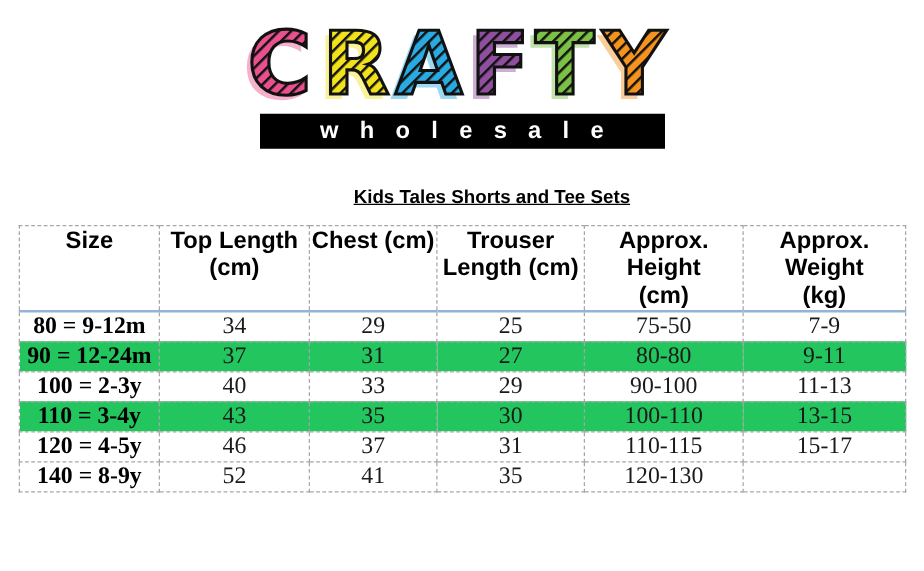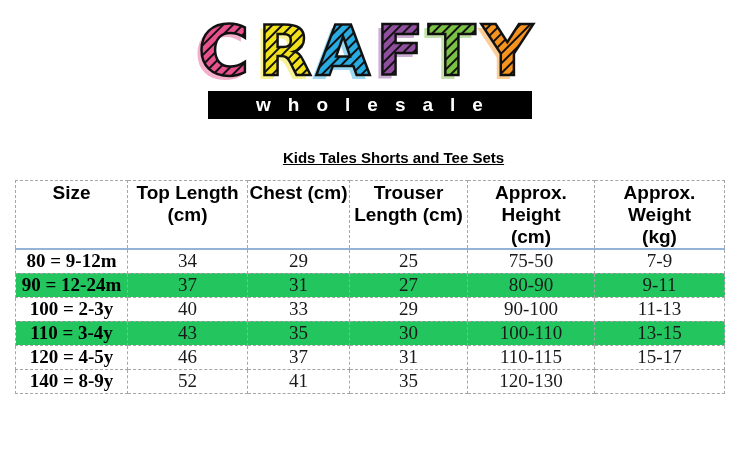--- a/index.html
+++ b/index.html
@@ -163,21 +163,21 @@
           <td>29</td>
           <td>25</td>
           <td>75-50</td>
           <td>7-9</td>
         </tr>
         <tr class="striped">
           <td class="size-cell">90 = 12-24m</td>
           <td>37</td>
           <td>31</td>
           <td>27</td>
-          <td>80-90</td>
+          <td>80-80</td>
           <td>9-11</td>
         </tr>
         <tr>
           <td class="size-cell">100 = 2-3y</td>
           <td>40</td>
           <td>33</td>
           <td>29</td>
           <td>90-100</td>
           <td>11-13</td>
         </tr>

